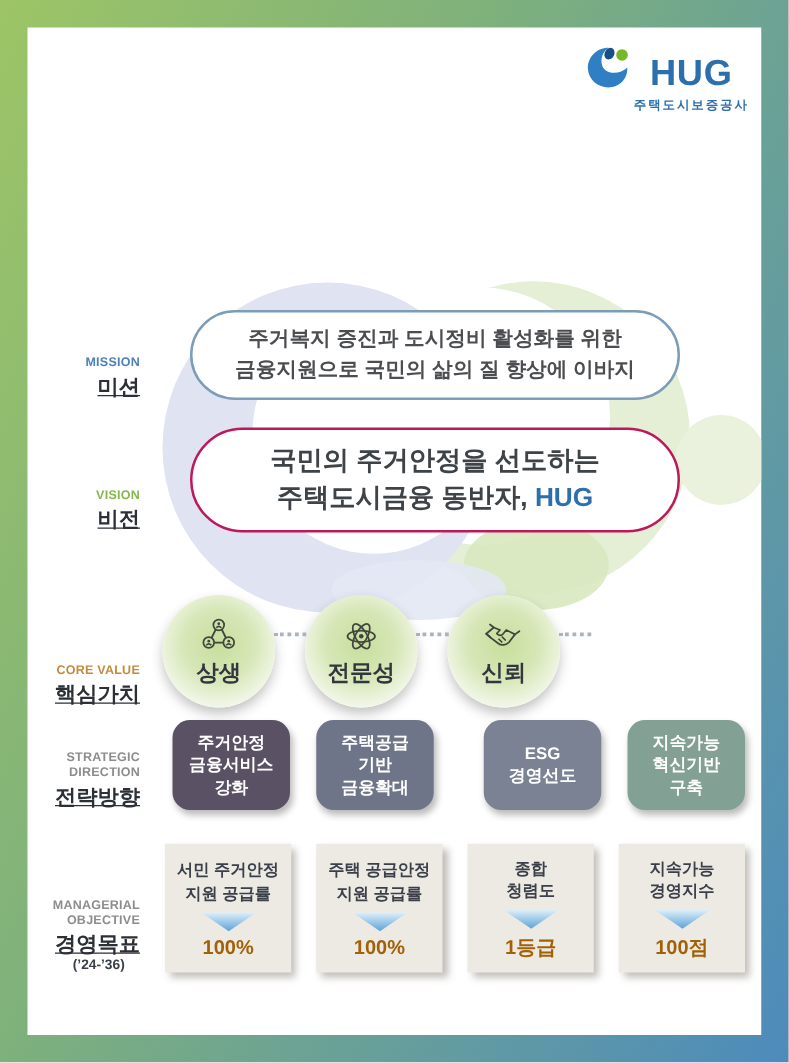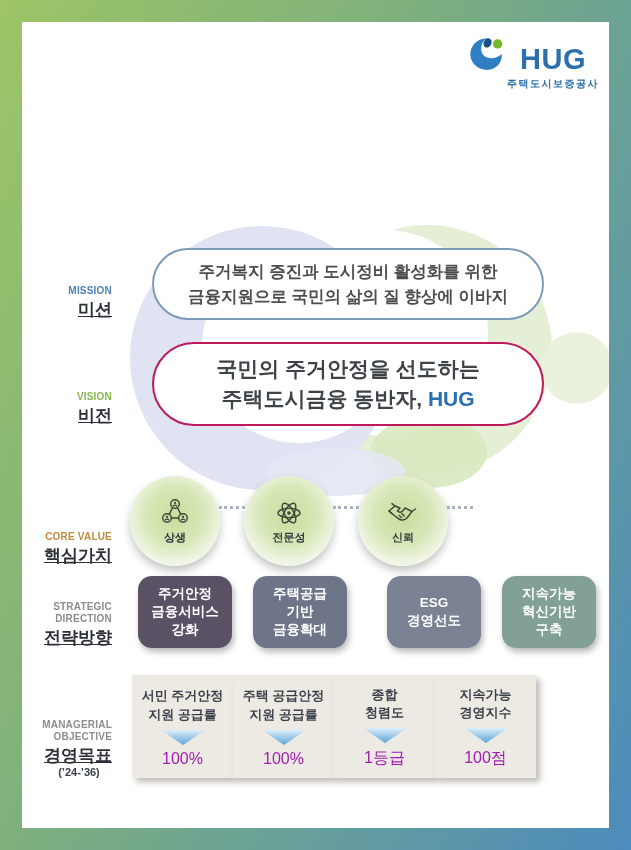--- a/index.html
+++ b/index.html
@@ -50,45 +50,45 @@
   .hl{ color:#2c6fad; }
 
   
   .cv-track{ display:flex; align-items:center; padding-left:14px; }
   .cv-circle{
     width:90px; height:90px; border-radius:50%;
     background:radial-gradient(circle at 50% 44%, #c7de9c 0%, #d7e7b8 42%, #f2f7e9 74%, #ffffff 88%);
     box-shadow:0 5px 9px rgba(60,60,60,0.30);
     display:flex; flex-direction:column; align-items:center; justify-content:center;
   }
-  .cv-label{ font-size:11px; font-weight:800; color:#33373d; margin-top:1px; }
+  .cv-label{ font-size:18px; font-weight:800; color:#33373d; margin-top:1px; }
   .cv-dots{ width:26px; border-top:3px dotted #a9b2bd; margin:0 -1px; transform:translateY(-14px); }
   .cv-icon{ display:block; }
 
   
   .sd-track{ display:flex; gap:21px; padding-left:22px; }
   .sd-box{
     width:94px; height:72px; border-radius:14px;
     display:flex; flex-direction:column; justify-content:center; text-align:center;
     box-shadow:2px 4px 6px rgba(0,0,0,0.28);
   }
   .sd-line{ font-size:13.5px; font-weight:700; color:#ffffff; line-height:1.35; }
   .sd-line:empty{ display:none; }
 
   
-  .mo-track{ display:flex; padding-left:16px; }
+  .mo-track{ display:flex; gap:20px; padding-left:16px; }
   .mo-box{
     width:101px; height:103px; background:#edeae4;
     box-shadow:4px 4px 6px rgba(110,105,95,0.45);
     display:flex; flex-direction:column; align-items:center; justify-content:center;
     text-align:center; padding-top:2px;
   }
   .mo-title{ font-size:13px; font-weight:700; color:#3a3f49; line-height:1.4; }
   .mo-tri{ margin:5px auto 4px; display:block; }
-  .mo-value{ font-size:16px; font-weight:400; color:#a21caf; }
+  .mo-value{ font-size:16px; font-weight:700; color:#a16207; }
 </style>
 </head>
 <body>
 
 <div class="frame">
   <div class="page">
 
     <svg class="swirl" width="540" height="300" viewBox="0 0 540 300">
       <circle cx="350" cy="150" r="125" fill="#e4efd6"></circle>
       <circle cx="308" cy="133" r="103" fill="#ffffff"></circle>

